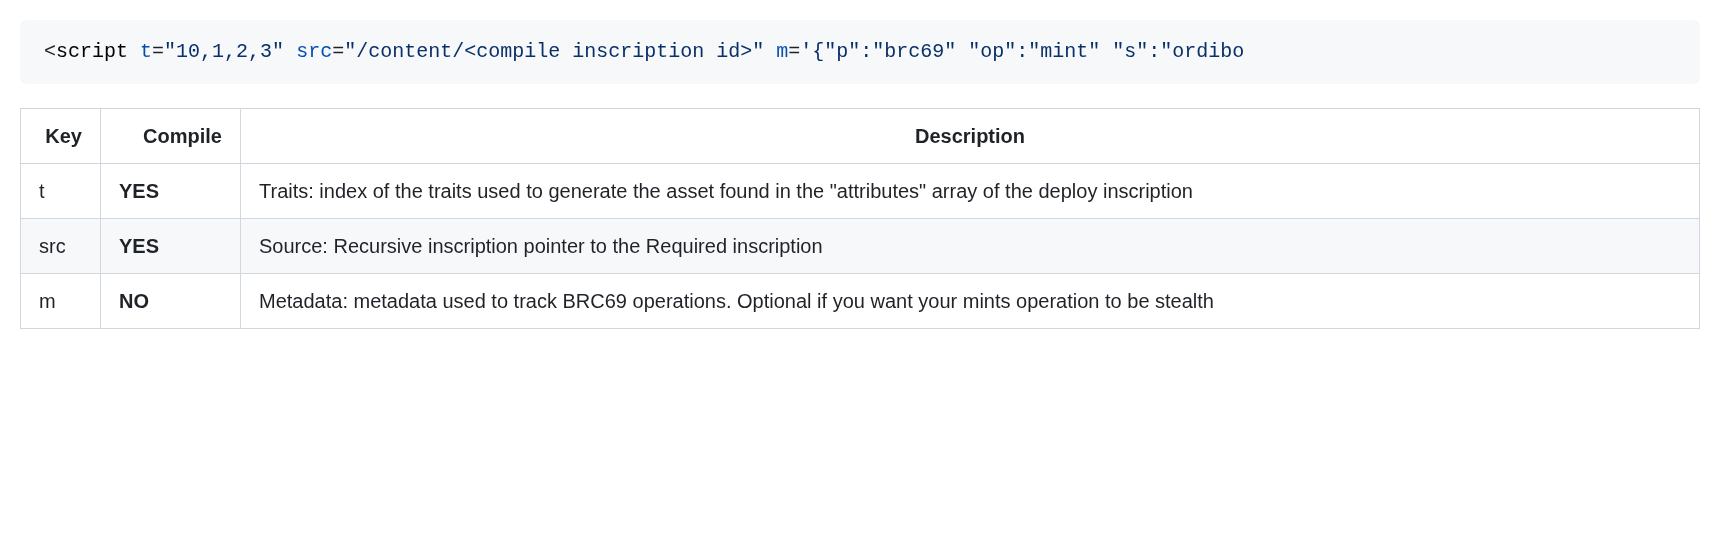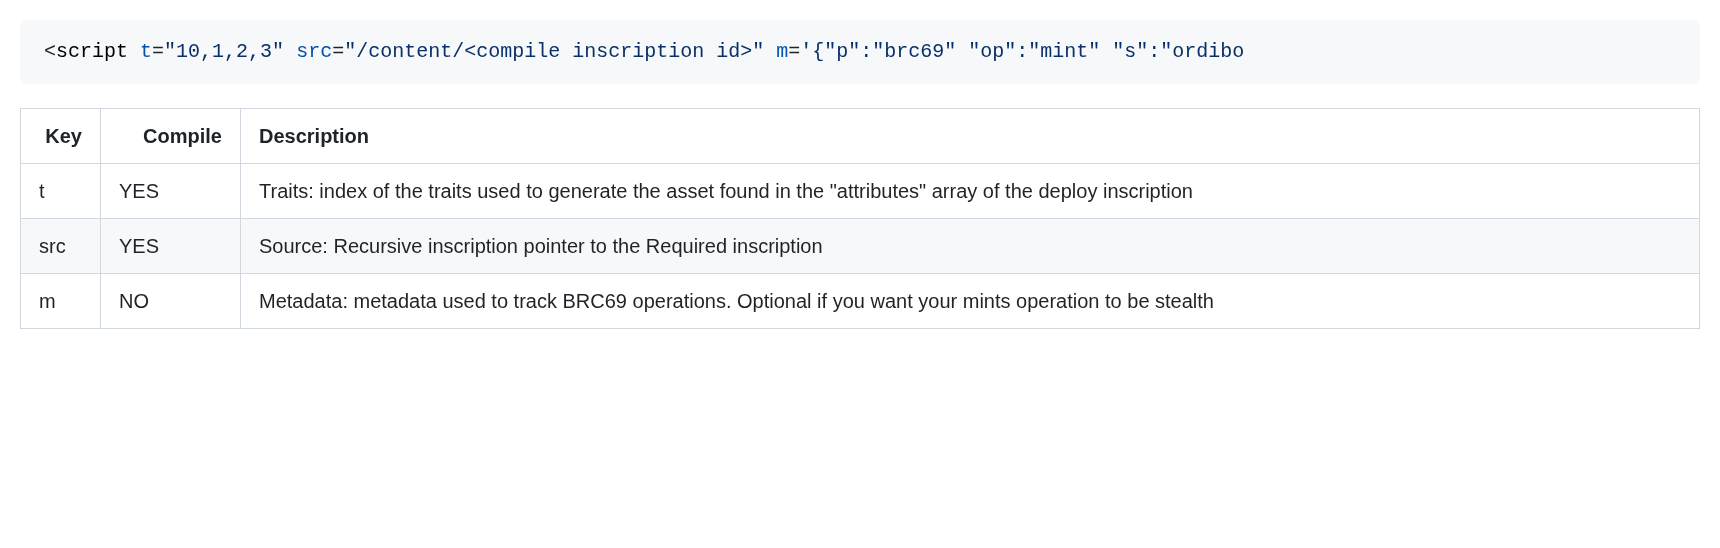--- a/index.html
+++ b/index.html
@@ -46,30 +46,31 @@
     th {
       background: #ffffff;
       font-weight: 600;
       text-align: center;
     }
     th:first-child, th:nth-child(2) {
       text-align: right;
       margin-left: 40px;
     }
     th:nth-child(3) {
-      text-align: left;
+      text-align: center;
     }
     tbody tr:nth-child(2n) {
       background: #f6f8fa;
     }
     td.key-cell {
       width: 80px;
     }
     td.req-cell {
       width: 140px;
+      font-weight: bold;
     }
   </style>
 </head>
 <body>
 
 <div class="code-block"><span class="tag">&lt;</span><span class="tag-name">script</span> <span class="attr-name">t</span><span class="equals">=</span><span class="attr-value">"10,1,2,3"</span> <span class="attr-name">src</span><span class="equals">=</span><span class="attr-value">"/content/&lt;compile inscription id&gt;"</span> <span class="attr-name">m</span><span class="equals">=</span><span class="attr-value">'{"p":"brc69" "op":"mint" "s":"ordibo</span></div>
 
 <table>
   <thead>
     <tr>

